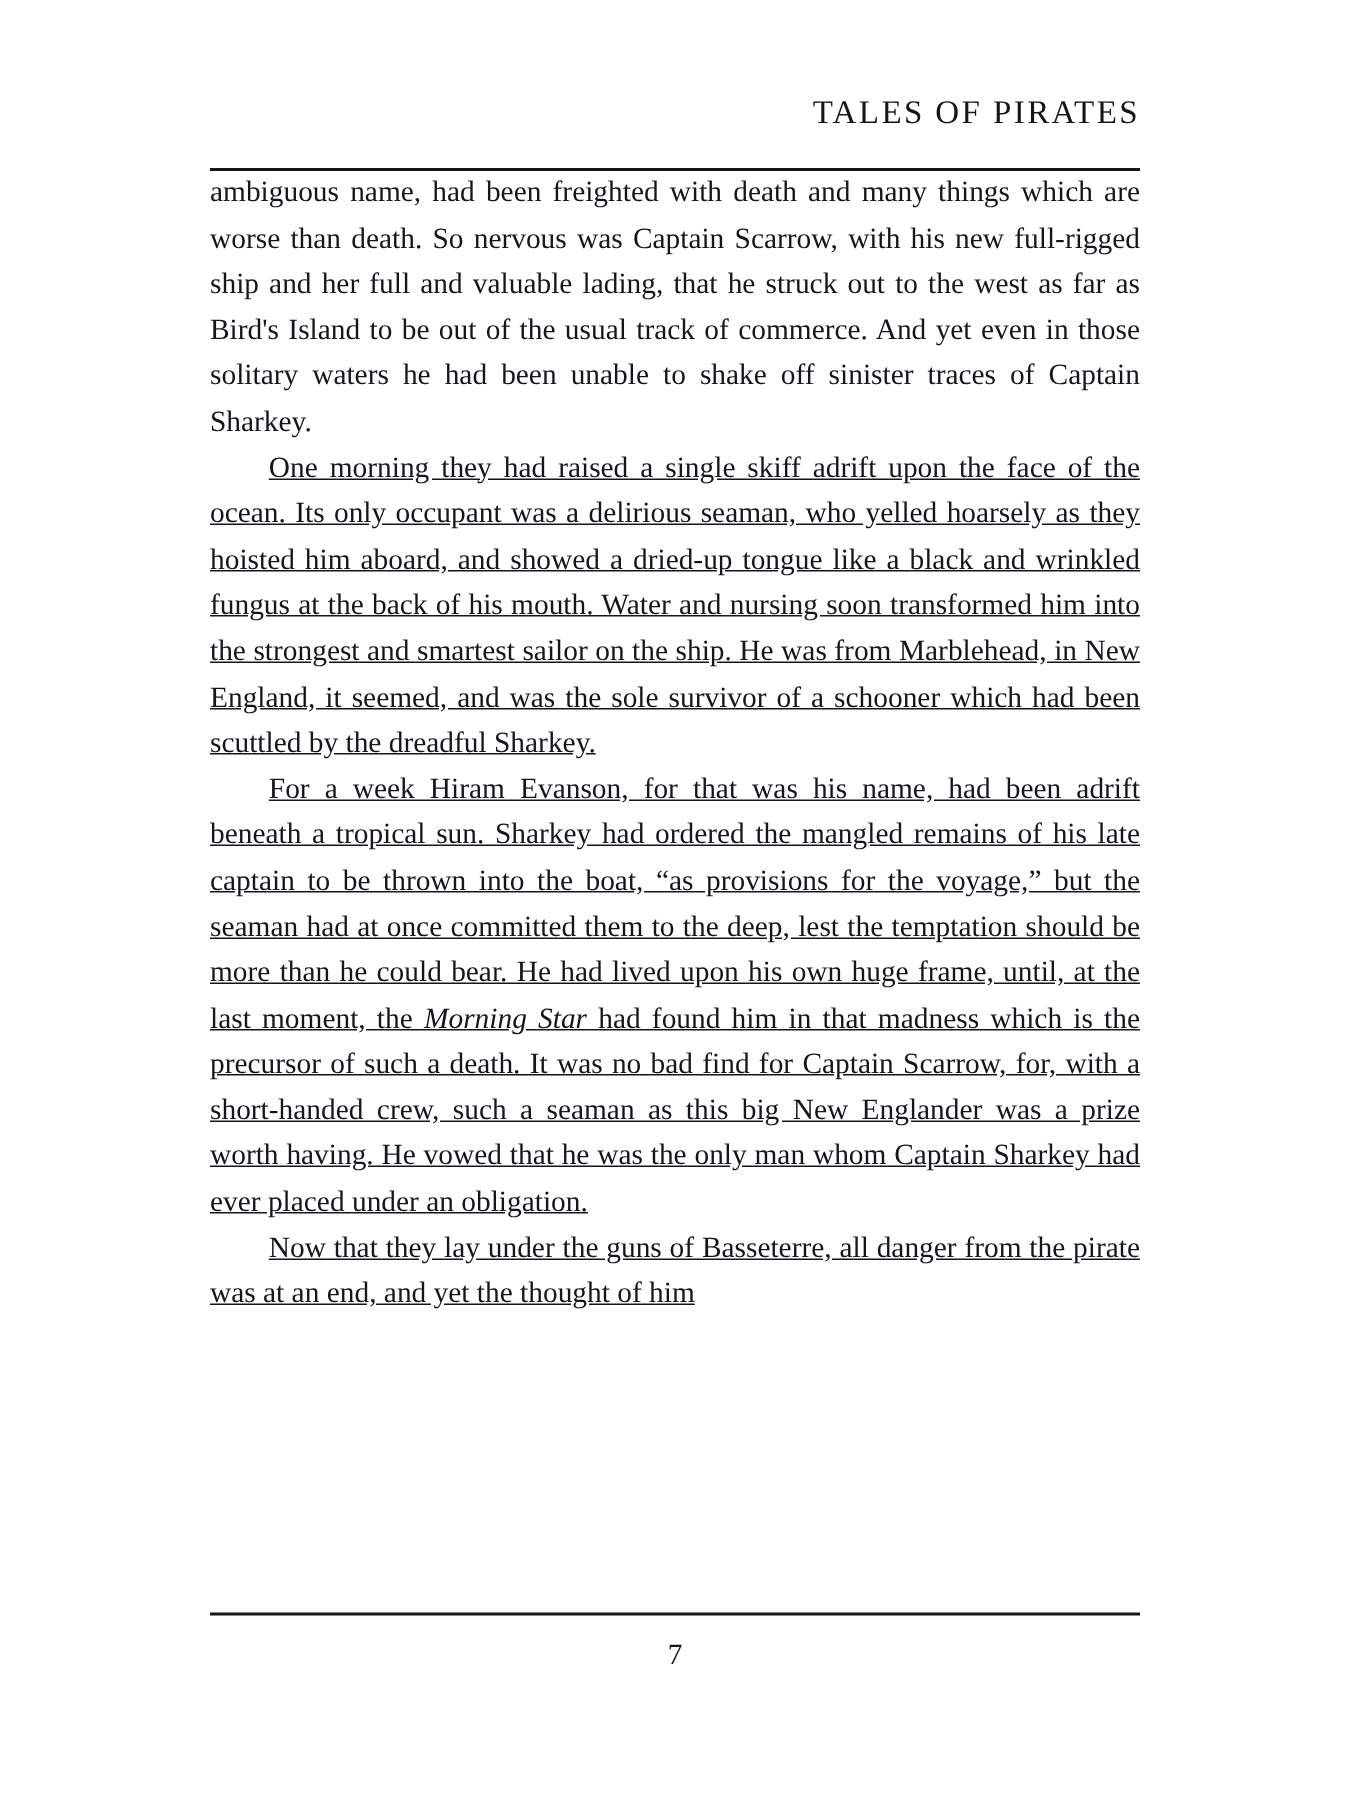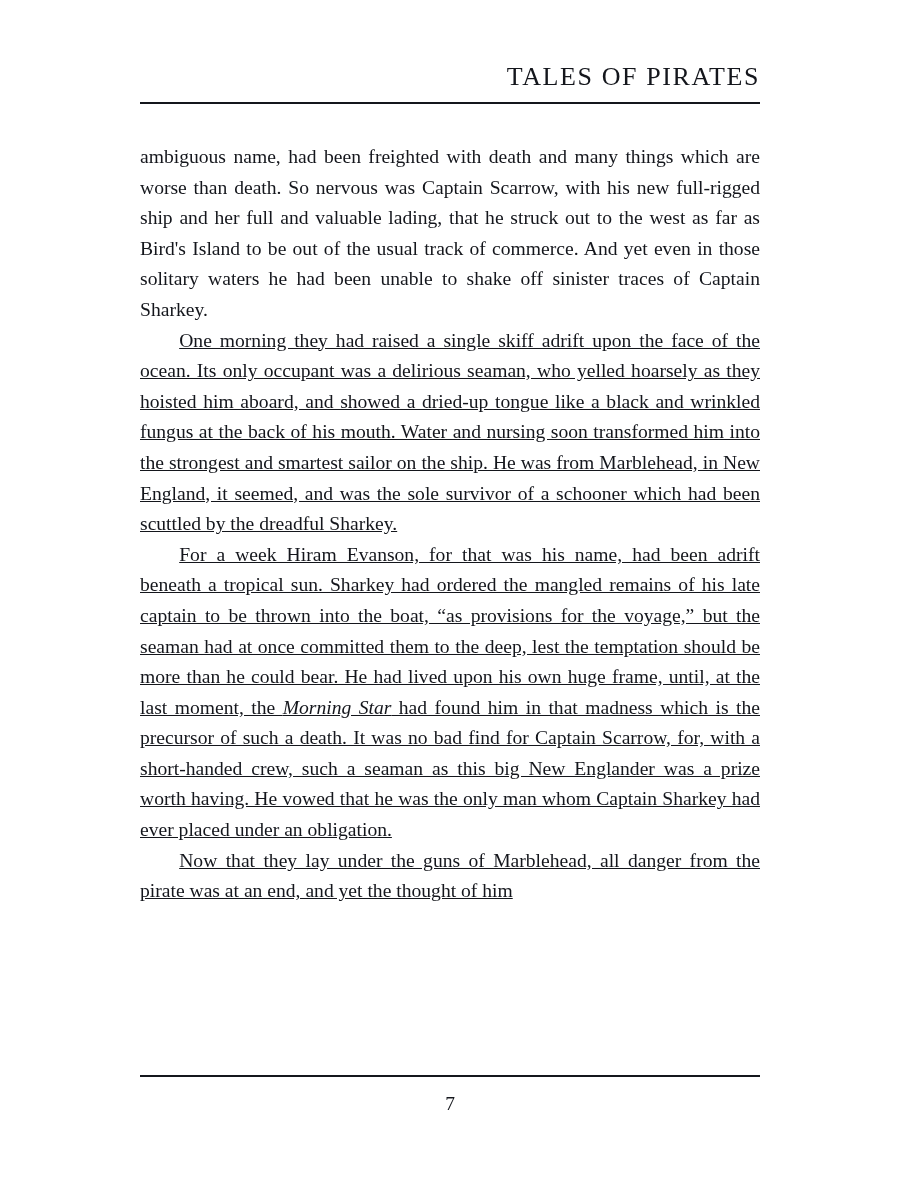--- a/index.html
+++ b/index.html
@@ -21,31 +21,30 @@
   }
   .content {
     position: absolute;
     left: 140px;
     top: 62px;
     width: 620px;
   }
   .running-head {
     text-align: right;
     font-family: "Liberation Serif", serif;
-    font-size: 26px;
+    font-size: 22px;
     letter-spacing: 1.6px;
     color: #14161c;
-    padding-bottom: 10px;
+    padding-bottom: 24px;
   }
   .rule-top {
     border-bottom: 2.2px solid #14161c;
     width: 100%;
   }
   .body-text {
-    margin-top: 38px;
     font-size: 19.6px;
     line-height: 30.6px;
     text-align: justify;
     text-justify: inter-word;
     color: #14161c;
     hyphens: manual;
   }
   .body-text p {
     margin: 0;
   }
@@ -81,21 +80,21 @@
   <div class="content">
 
     <div class="running-head">TALES OF PIRATES</div>
 
     <div class="rule-top"></div>
 
     <div class="body-text">
       <p>ambiguous name, had been freighted with death and many things which are worse than death. So nervous was Captain Scarrow, with his new full-rigged ship and her full and valuable lading, that he struck out to the west as far as Bird's Island to be out of the usual track of commerce. And yet even in those solitary waters he had been unable to shake off sinister traces of Captain Sharkey.</p>
       <p>One morning they had raised a single skiff adrift upon the face of the ocean. Its only occupant was a delirious seaman, who yelled hoarsely as they hoisted him aboard, and showed a dried-up tongue like a black and wrinkled fungus at the back of his mouth. Water and nursing soon transformed him into the strongest and smartest sailor on the ship. He was from Marblehead, in New England, it seemed, and was the sole survivor of a schooner which had been scuttled by the dreadful Sharkey.</p>
       <p><span>For a week Hiram Evanson, for that was his name, had been adrift beneath a tropical sun. Sharkey had ordered the mangled remains of his late captain to be thrown into the boat, “as provisions for the voyage,” but the seaman had at once committed them to the deep, lest the temptation should be more than he could bear. He had lived upon his own huge frame, until, at the last moment, the </span><em>Morning Star</em><span> had found him in that madness which is the precursor of such a death. It was no bad find for Captain Scarrow, for, with a short-handed crew, such a seaman as this big New Englander was a prize worth having. He vowed that he was the only man whom Captain Sharkey had ever placed under an obligation.</span></p>
-      <p>Now that they lay under the guns of Marblehead, all danger from the pirate was at an end, and yet the thought of him</p>
+      <p>Now that they lay under the guns of Basseterre, all danger from the pirate was at an end, and yet the thought of him</p>
     </div>
 
   </div>
 
   <div class="footer">
     <div class="rule-bottom"></div>
     <div class="folio">7</div>
   </div>
 
 </div>

